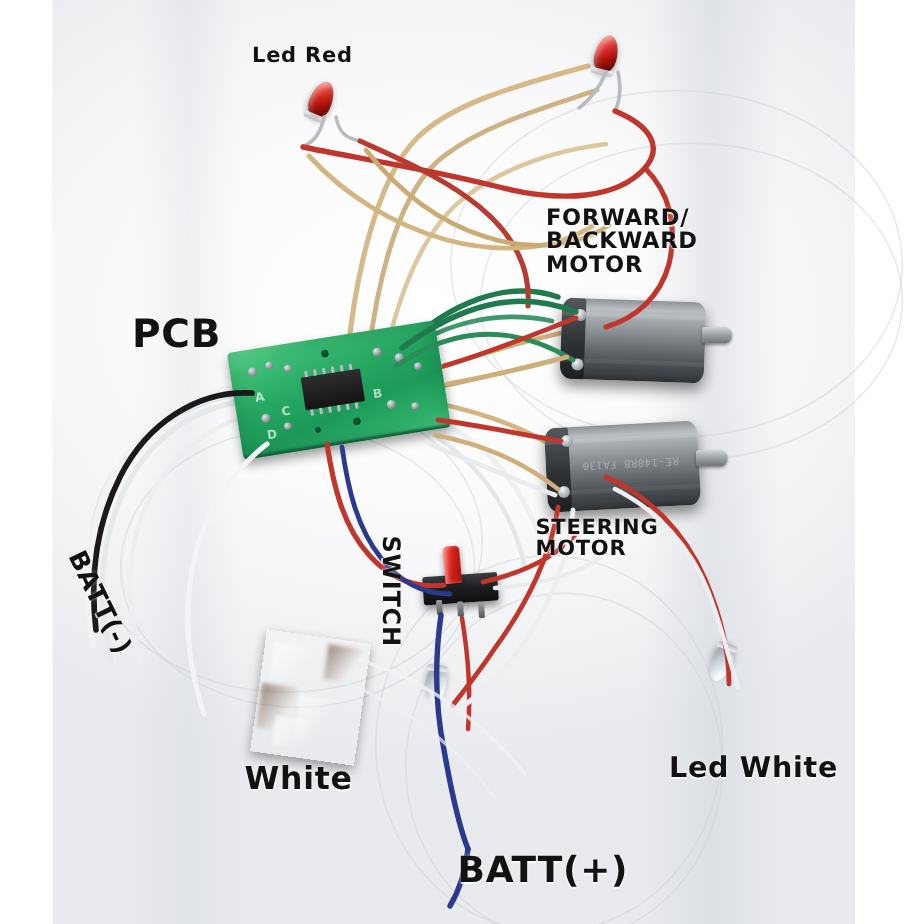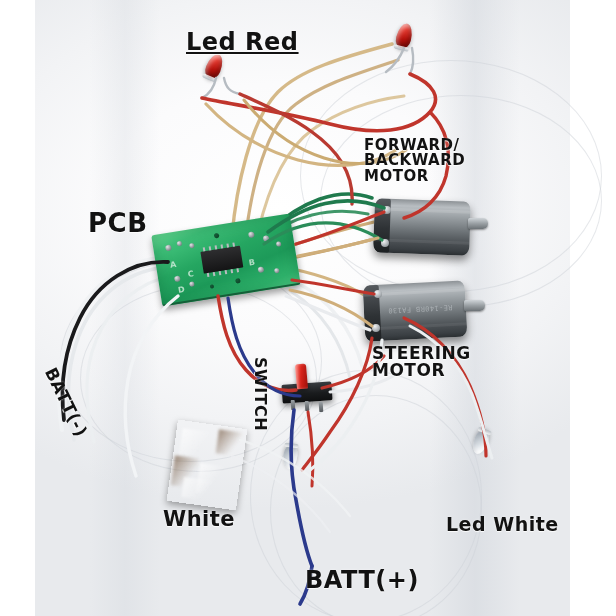--- a/index.html
+++ b/index.html
@@ -251,34 +251,34 @@
       <path d="M404,318 C432,330 456,354 470,386 C482,414 486,436 486,456" stroke="#c0352c" stroke-width="3.2"></path>
       <path d="M410,326 C438,340 460,364 472,394 C482,420 486,440 492,458" stroke="#eceff1" stroke-width="3"></path>
 
       <path d="M312,566 C310,582 306,594 300,604" stroke="#2b3a8c" stroke-width="3.6"></path>
 
       <path d="M240,440 C280,452 320,478 350,516" stroke="#f0f2f4" stroke-width="2.4" opacity=".8"></path>
       <path d="M232,456 C268,470 304,496 330,532" stroke="#eef0f2" stroke-width="2.2" opacity=".7"></path>
     </g>
   </svg>
 
-  <div class="lbl" style="left:186px;top:30px;font-size:24px;text-decoration:underline;">Led Red</div>
+  <div class="lbl" style="left:168px;top:30px;font-size:14px;">Led Red</div>
 
   <div class="lbl" style="left:364px;top:138px;font-size:15px;">FORWARD/
 BACKWARD
 MOTOR</div>
 
   <div class="lbl" style="left:88px;top:210px;font-size:26px;">PCB</div>
 
-  <div class="lbl" style="left:372px;top:345px;font-size:17px;">STEERING
+  <div class="lbl" style="left:357px;top:345px;font-size:14px;">STEERING
 MOTOR</div>
 
   <div class="lbl" style="left:57px;top:365px;font-size:17px;transform:rotate(64deg);">BATT(-)</div>
 
   <div class="lbl" style="left:268px;top:357px;font-size:16px;transform:rotate(90deg);">SWITCH</div>
 
   <div class="lbl" style="left:163px;top:509px;font-size:21px;">White</div>
 
-  <div class="lbl" style="left:446px;top:515px;font-size:19px;">Led White</div>
+  <div class="lbl" style="left:446px;top:503px;font-size:19px;">Led White</div>
 
   <div class="lbl" style="left:305px;top:568px;font-size:24px;">BATT(+)</div>
 
 </div>
 
 </body></html>

